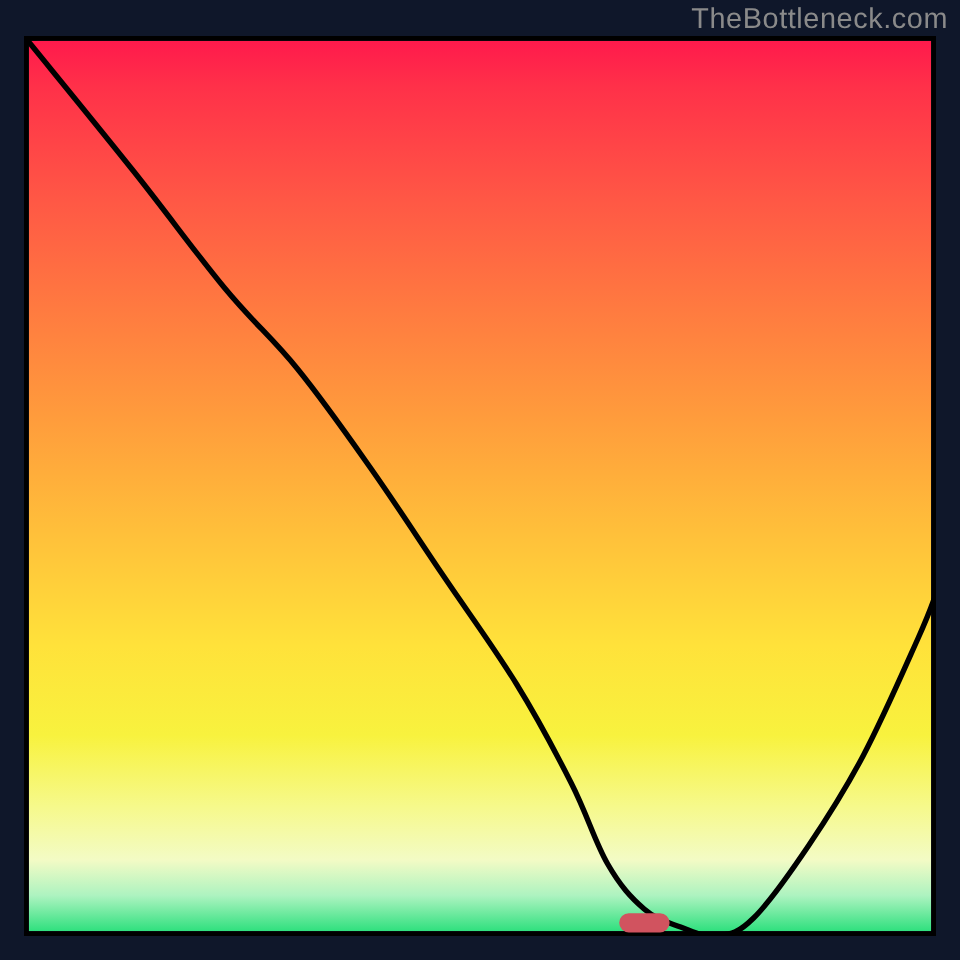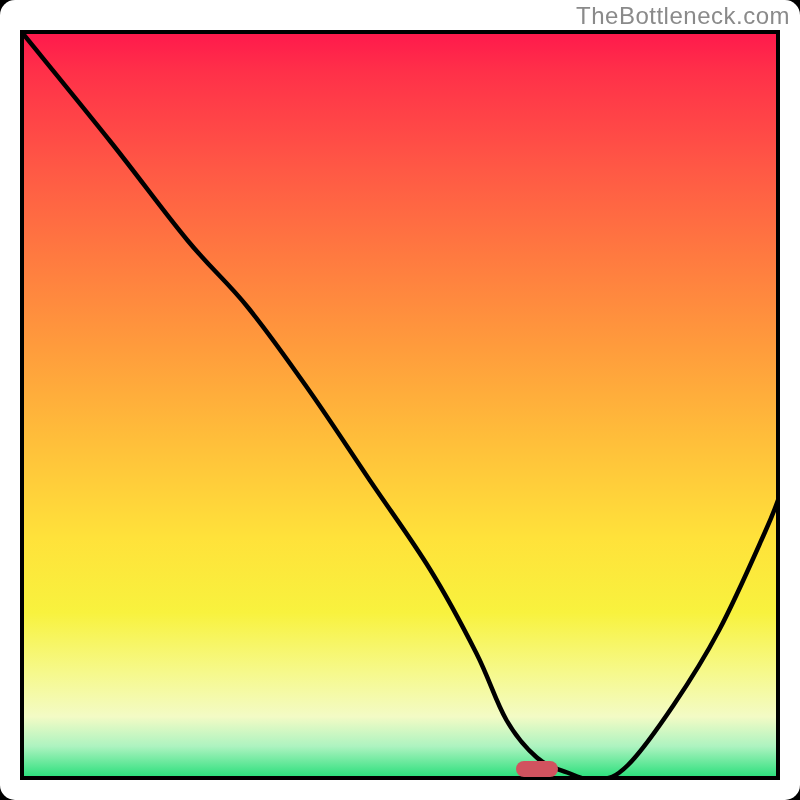--- a/index.html
+++ b/index.html
@@ -9,22 +9,21 @@
     height: 800px;
     background: #000;
     overflow: hidden;
   }
   .frame {
     position: absolute;
     left: 0;
     top: 0;
     width: 800px;
     height: 800px;
-    background: #ffffff;
-    border-radius: 15px;
+    background: #0f172a;
   }
   .watermark {
     position: absolute;
     top: 2px;
     right: 10px;
     font-family: Arial, Helvetica, sans-serif;
     font-size: 24px;
     font-weight: 500;
     color: #8a8a8a;
     letter-spacing: 0.5px;

